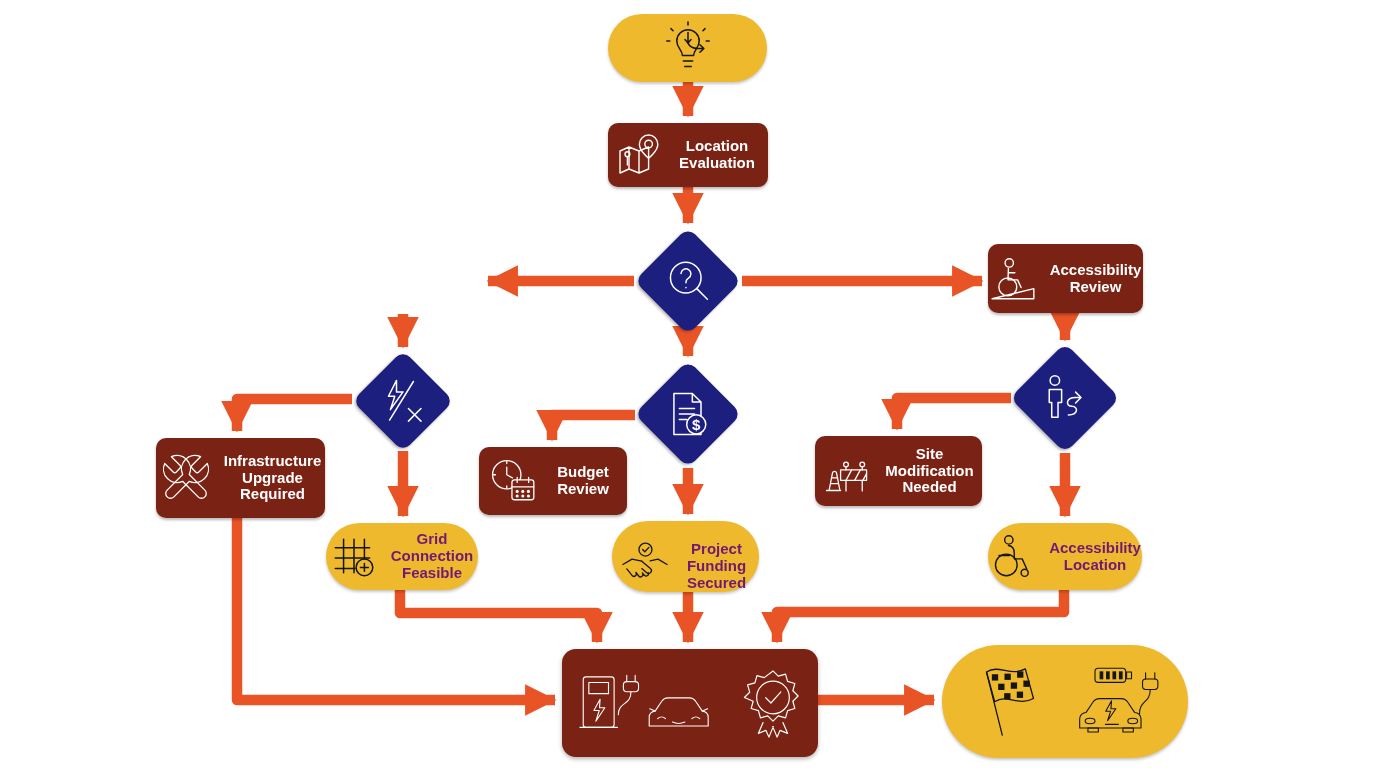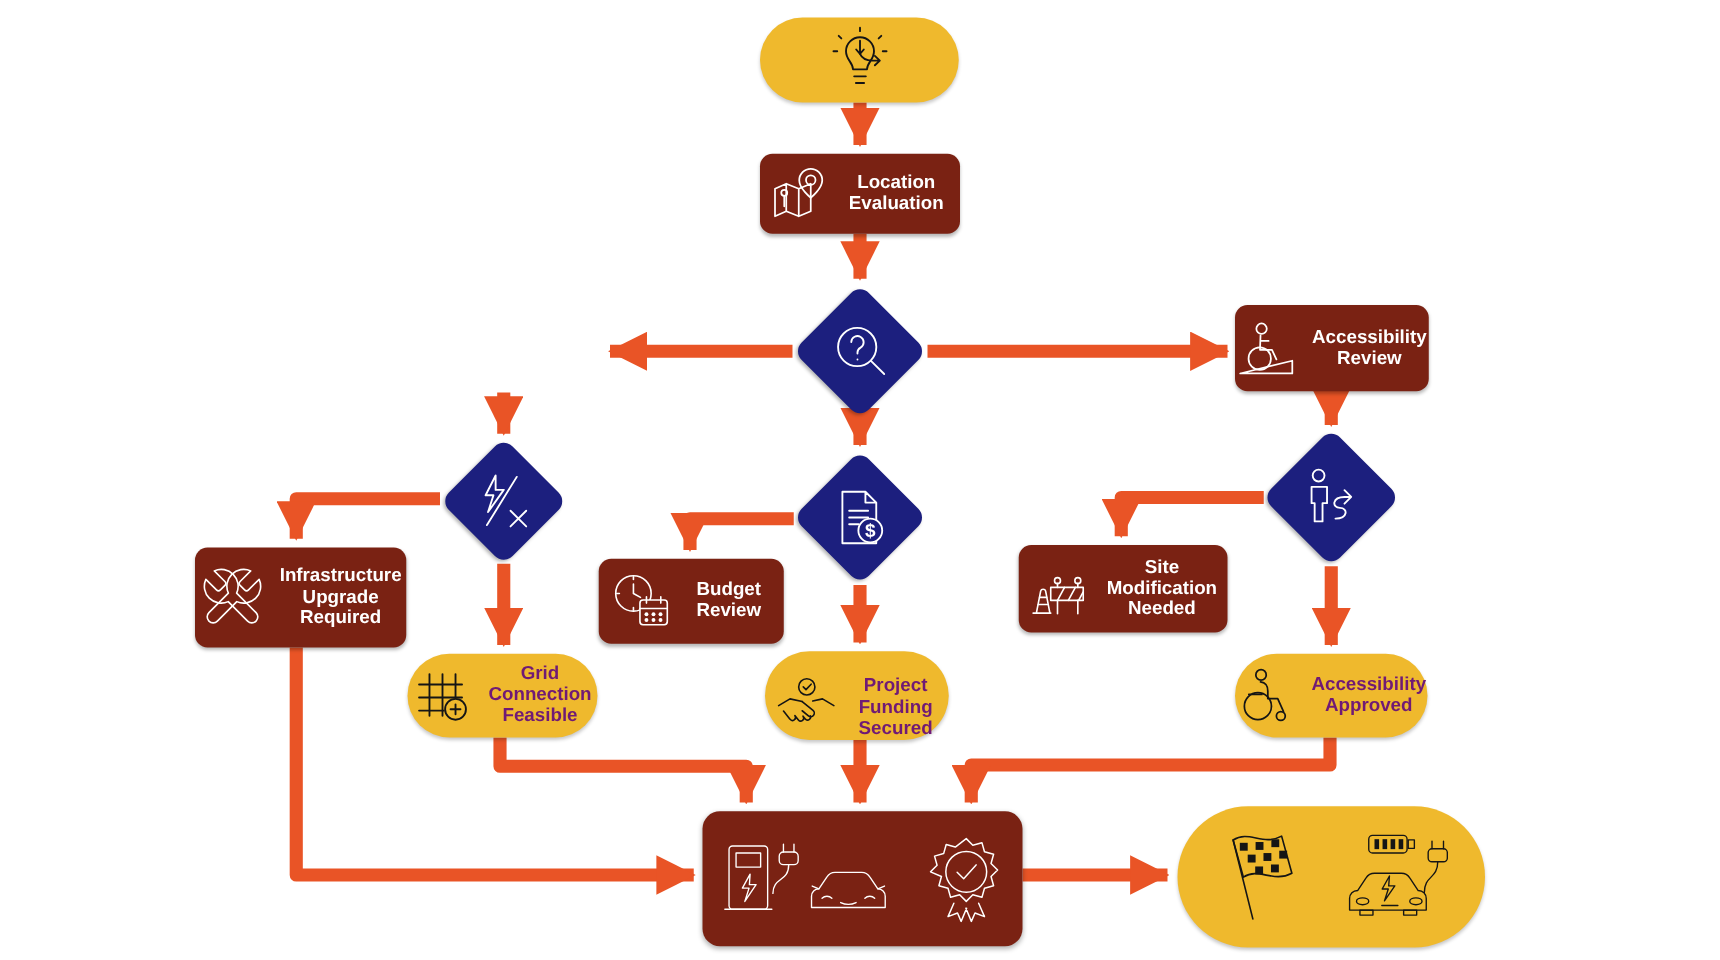--- a/index.html
+++ b/index.html
@@ -218,21 +218,21 @@
   <div class="node pill" style="left:988px;top:523px;width:154px;height:67px;">
     <svg class="ic" width="50" height="50" viewBox="0 0 24 24">
       <g fill="none" stroke="currentColor" stroke-width="1.4" stroke-linecap="round" stroke-linejoin="round">
         <circle cx="10" cy="3.8" r="2"></circle>
         <path d="M9.8,6.5 c2.3,0.3 2.8,1.6 2.8,3.6 V12.9 h3.8 l2.2,4.9"></path>
         <circle cx="8.8" cy="15.8" r="5.2"></circle>
         <circle cx="17.6" cy="19.6" r="1.7"></circle>
         <path d="M5.3,11.3 h5"></path>
       </g>
     </svg>
-    <span class="lbl" style="width:100px;">Accessibility Approved</span>
+    <span class="lbl" style="width:100px;">Accessibility Location</span>
   </div>
 
   <div class="node bigbox" style="left:562px;top:649px;width:256px;height:108px;">
     <svg class="ic" width="146" height="73" viewBox="0 0 52 26">
       <g fill="none" stroke="currentColor" stroke-width="1.1" stroke-linecap="round" stroke-linejoin="round">
         <rect x="4" y="3.5" width="11" height="18" rx="1"></rect>
         <rect x="6" y="5.5" width="7" height="4"></rect>
         <path d="M10,11.5 l-2.2,4 h1.9 l-1.2,3.8 3.2,-4.8 h-1.9 z"></path>
         <path d="M2.8,21.5 h13.4"></path>
         <path d="M19.5,3 v2.2 M22.5,3 v2.2"></path>

